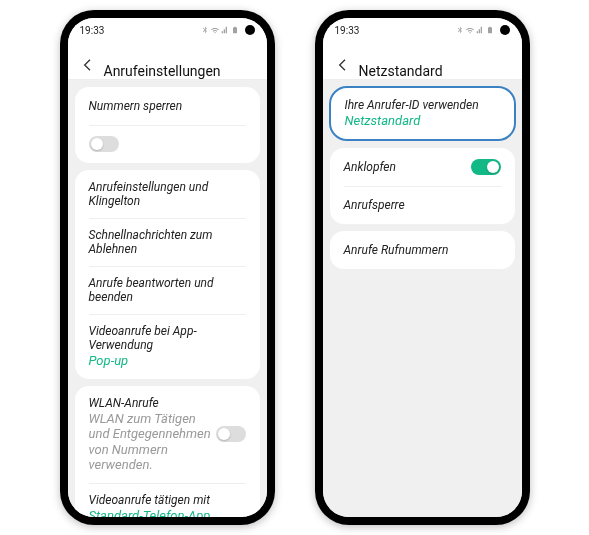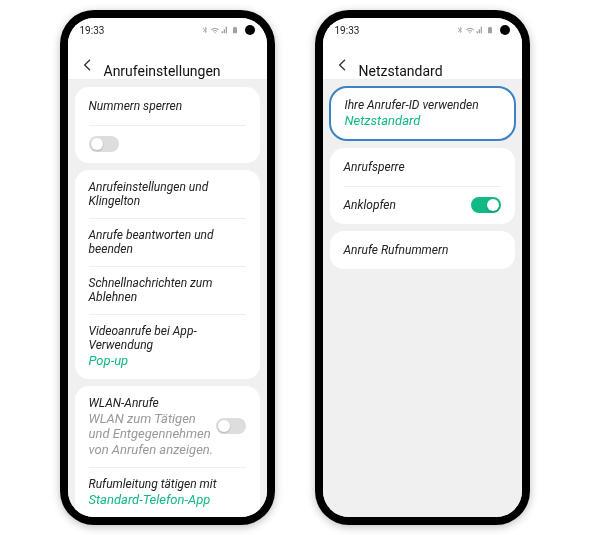--- a/index.html
+++ b/index.html
@@ -147,47 +147,47 @@
       </div>
 
       <div class="group">
         <div class="row">
           <div class="row-main">
               <span>Anrufeinstellungen und Klingelton</span>
             </div>
         </div>
         <div class="row">
           <div class="row-main">
+              <span>Schnellnachrichten zum Ablehnen</span>
+            </div>
+        </div>
+        <div class="row">
+          <div class="row-main">
               <span>Anrufe beantworten und beenden</span>
-            </div>
-        </div>
-        <div class="row">
-          <div class="row-main">
-              <span>Schnellnachrichten zum Ablehnen</span>
             </div>
         </div>
         <div class="row">
           <div class="row-main">
             <span>Videoanrufe bei App-Verwendung</span>
             <span class="row-sub accent">Pop-up</span>
           </div>
         </div>
       </div>
 
       <div class="group">
         <div class="row">
           <div class="row-main">
             <span>WLAN-Anrufe</span>
-            <span class="row-sub">WLAN zum Tätigen und Entgegennehmen von Anrufen anzeigen.</span>
+            <span class="row-sub">WLAN zum Tätigen und Entgegennehmen von Nummern verwenden.</span>
           </div>
           <div class="toggle"></div>
         </div>
         <div class="row">
           <div class="row-main">
-            <span>Rufumleitung tätigen mit</span>
+            <span>Videoanrufe tätigen mit</span>
             <span class="row-sub accent">Standard-Telefon-App</span>
           </div>
         </div>
         <div class="row">
           <div class="row-main">
               <span>Anrufen</span>
             </div>
         </div>
       </div>
 
@@ -234,28 +234,28 @@
           <div class="row-main">
             <span>Ihre Anrufer-ID verwenden</span>
             <span class="row-sub accent">Netzstandard</span>
           </div>
         </div>
       </div>
 
       <div class="group">
         <div class="row">
           <div class="row-main">
+              <span>Anklopfen</span>
+            </div>
+          <div class="toggle on"></div>
+        </div>
+        <div class="row">
+          <div class="row-main">
               <span>Anrufsperre</span>
             </div>
-        </div>
-        <div class="row">
-          <div class="row-main">
-              <span>Anklopfen</span>
-            </div>
-          <div class="toggle on"></div>
         </div>
       </div>
 
       <div class="group">
         <div class="row">
           <div class="row-main">
               <span>Anrufe Rufnummern</span>
             </div>
         </div>
       </div>

